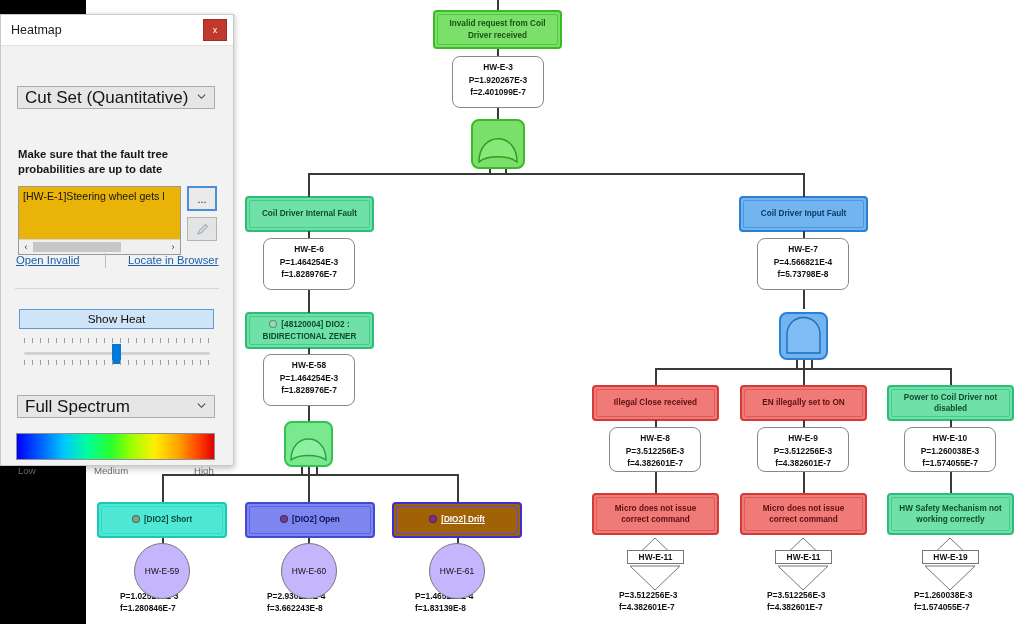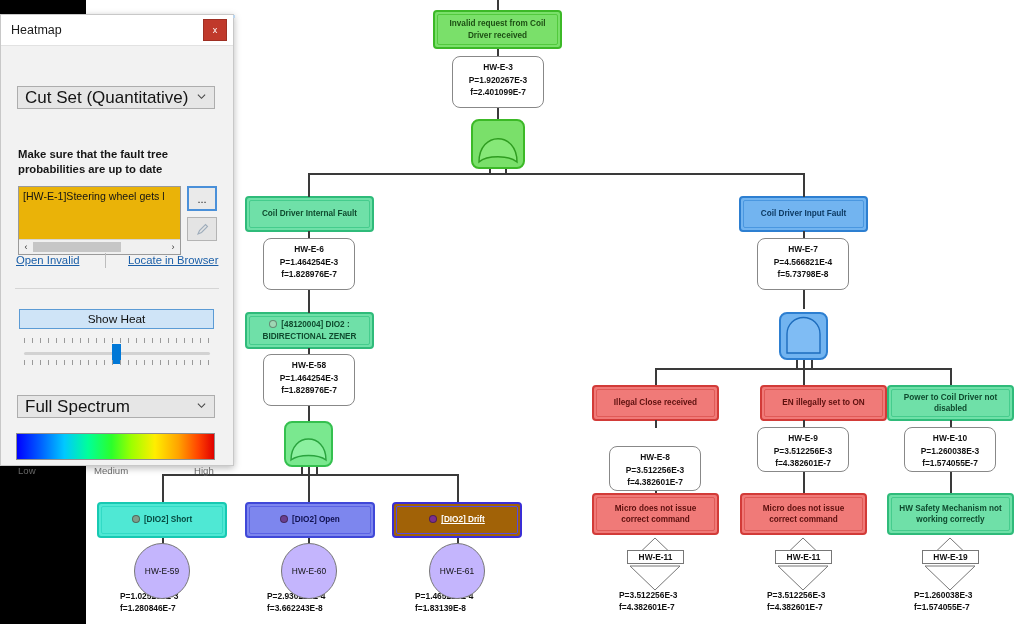--- a/index.html
+++ b/index.html
@@ -288,27 +288,27 @@
     <svg width="49" height="48" viewBox="0 0 49 48">
       <rect x="1" y="1" width="47" height="46" rx="7" fill="#72b4f0" stroke="#2d7fd1" stroke-width="2"></rect>
       <path d="M8 41 L8 22 A16.5 16.5 0 0 1 41 22 L41 41 Z" fill="#7fbcf4" stroke="#1d6cbd" stroke-width="1.4"></path>
     </svg>
   </div>
 
   <div class="node n-red" style="left:592px;top:385px;width:127px;height:36px;">
     <div class="inner"></div>
     <span class="lbl">Illegal Close received</span>
   </div>
-  <div class="infobox" style="left:609px;top:427px;width:92px;height:45px;margin-top:19px;">
+  <div class="infobox" style="left:609px;top:427px;width:92px;height:45px;">
     <span class="id">HW-E-8</span>
     <span class="v">P=3.512256E-3</span>
     <span class="v">f=4.382601E-7</span>
   </div>
 
-  <div class="node n-red" style="left:740px;top:385px;width:127px;height:36px;margin-left:20px;">
+  <div class="node n-red" style="left:740px;top:385px;width:127px;height:36px;">
     <div class="inner"></div>
     <span class="lbl">EN illegally set to ON</span>
   </div>
   <div class="infobox" style="left:757px;top:427px;width:92px;height:45px;">
     <span class="id">HW-E-9</span>
     <span class="v">P=3.512256E-3</span>
     <span class="v">f=4.382601E-7</span>
   </div>
 
   <div class="node n-mint" style="left:887px;top:385px;width:127px;height:36px;">

